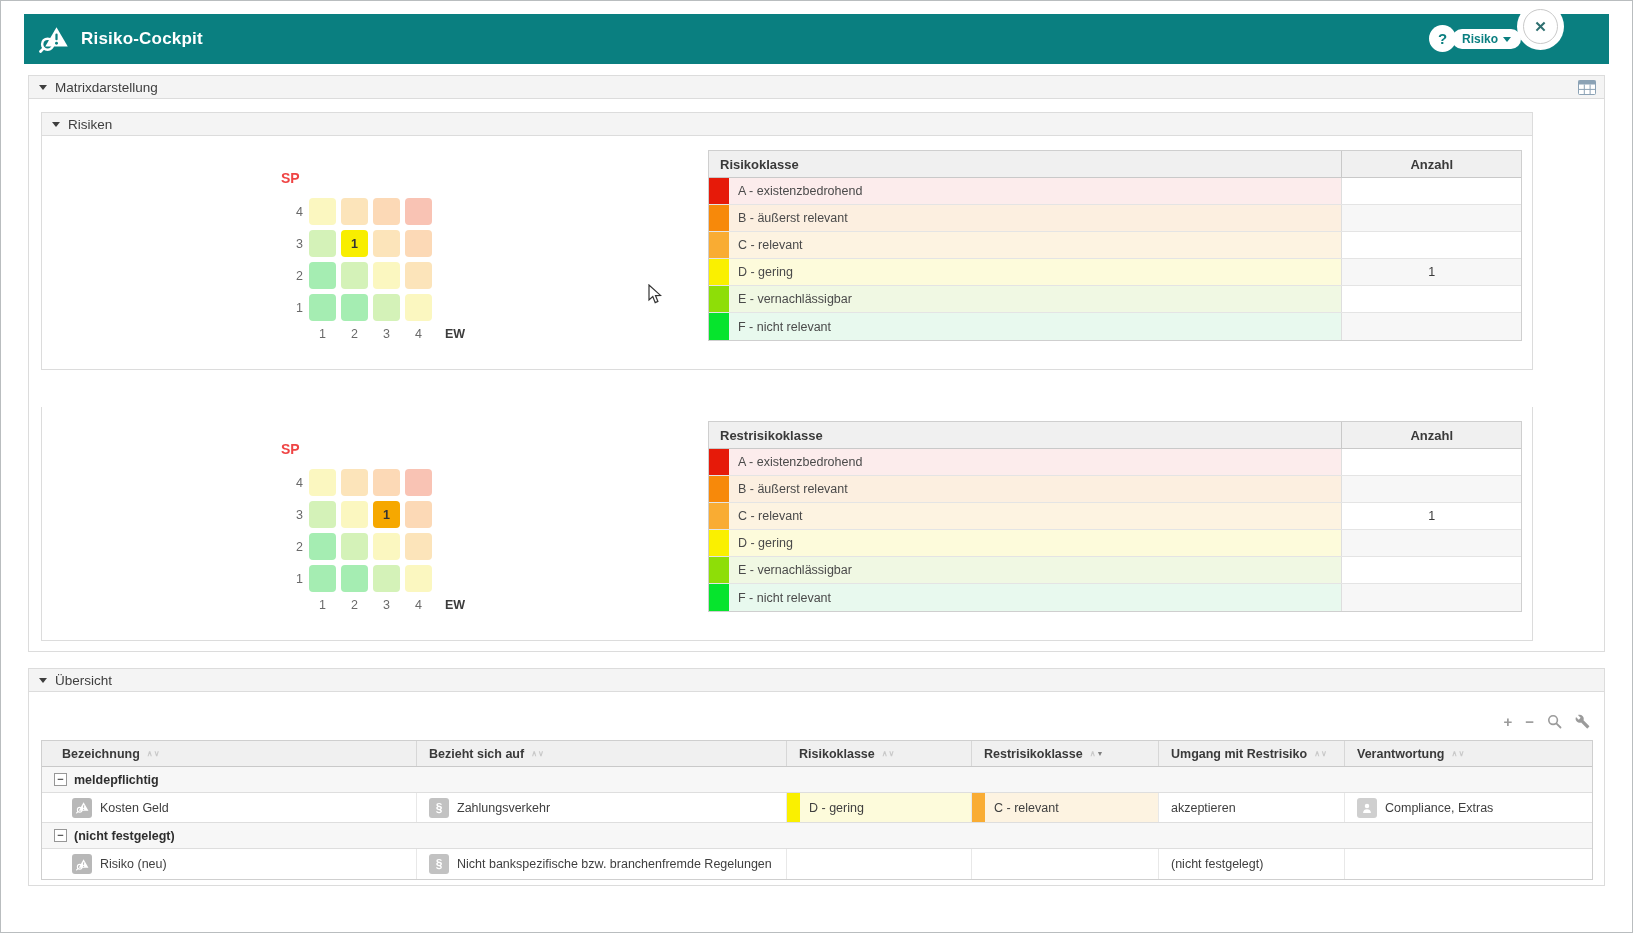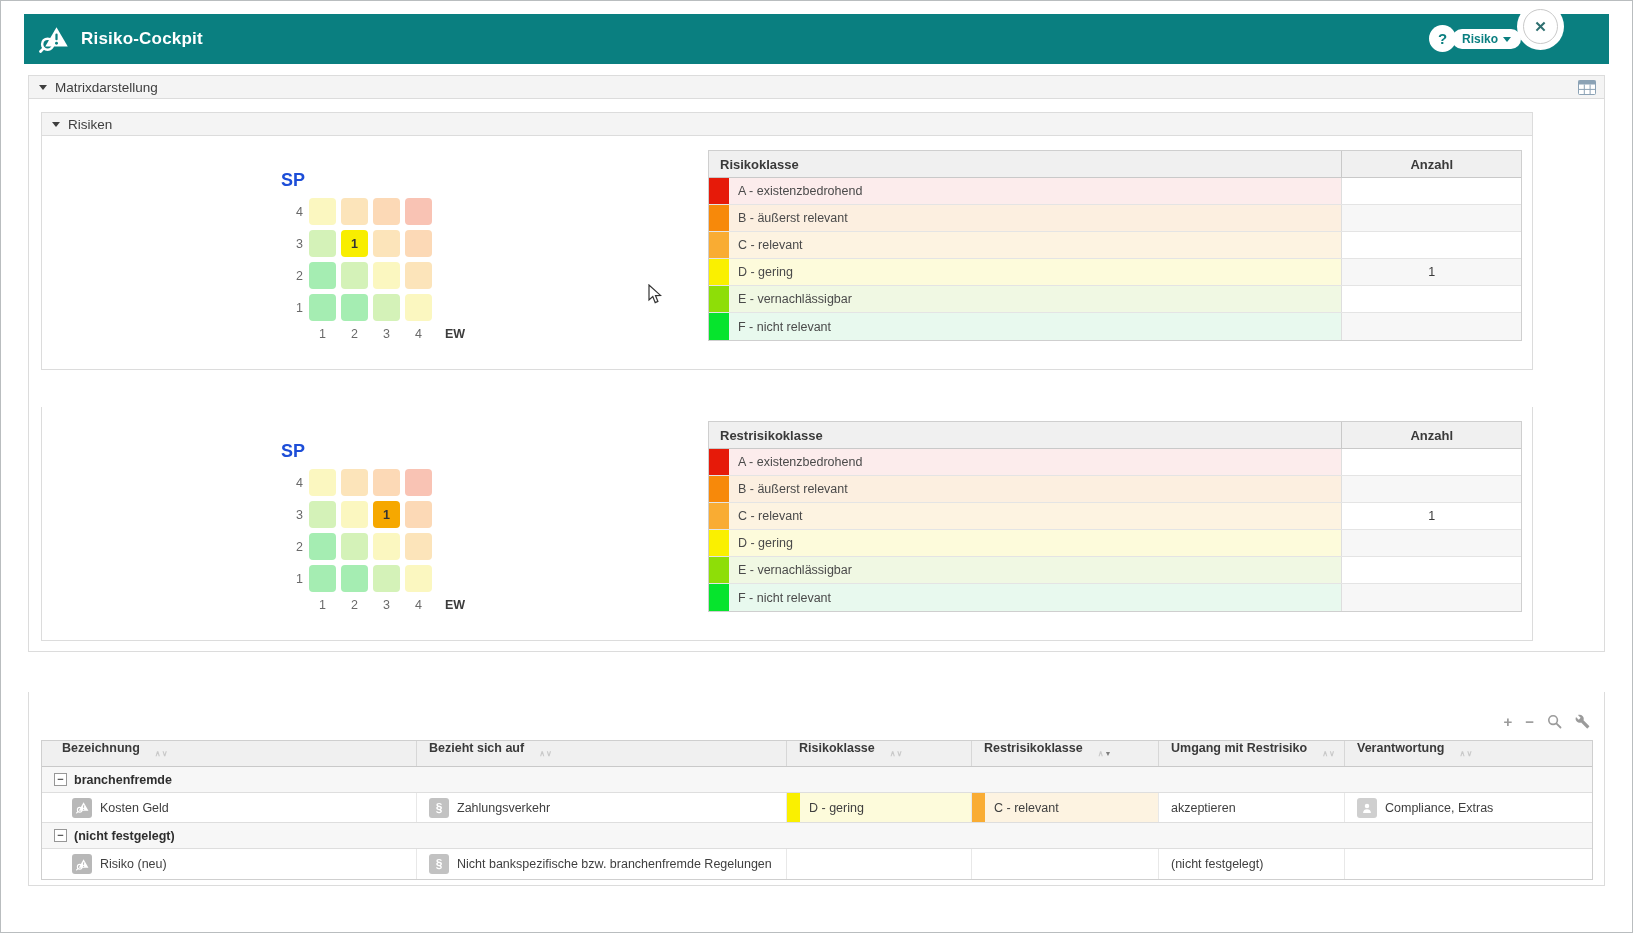--- a/index.html
+++ b/index.html
@@ -26,21 +26,21 @@
   .section-matrix .panel-body { top:24px; bottom:0; }
   .grid-icon { position:absolute; right:8px; top:4px; }
 
   .subpanel { position:absolute; left:12px; width:1492px; height:258px; }
   .sub-risiken { top:13px; }
   .sub-restrisiken { top:284px; }
   .subpanel .panel-body { top:24px; bottom:0; }
 
   
   .matrix-wrap { position:absolute; left:225px; top:28px; width:240px; height:200px; }
-  .sp-label { position:absolute; left:14px; top:6px; font-weight:bold; font-size:18px; color:#1d4ed8; }
+  .sp-label { position:absolute; left:14px; top:6px; font-weight:bold; font-size:14px; color:#ef4444; }
   .mrow-labels { position:absolute; left:18px; top:34px; display:grid; grid-template-rows:repeat(4,27px); row-gap:5px; width:18px; text-align:right; }
   .mrow-labels span { color:#6a6a6a; font-size:12.5px; display:flex; align-items:center; justify-content:flex-end; }
   .mgrid { position:absolute; left:42px; top:34px; display:grid; grid-template-columns:repeat(4,27px); grid-auto-rows:27px; gap:5px; }
   .mc { border-radius:4px; }
   .mc.marked { display:flex; align-items:center; justify-content:center; font-weight:bold; font-size:12.5px; color:#333; }
   .mcol-labels { position:absolute; left:42px; top:163px; display:grid; grid-template-columns:repeat(4,27px); column-gap:5px; text-align:center; color:#6a6a6a; font-size:12.5px; }
   .ew-label { position:absolute; left:178px; top:163px; font-weight:bold; font-size:12.5px; color:#3c3c3c; }
 
   
   .class-table { position:absolute; left:666px; top:14px; width:814px; border:1px solid #cfcfcf; }
@@ -54,21 +54,21 @@
   .ct-count { width:180px; display:flex; align-items:center; justify-content:center; border-left:1px solid #dedede; font-size:12.5px; color:#3a3a3a; background:#fff; }
   .ct-count.alt { background:#f7f7f7; }
 
   
   .section-overview { position:absolute; left:28px; top:668px; width:1577px; height:218px; }
   .section-overview .panel-body { top:24px; bottom:0; }
   .ov-toolbar { position:absolute; top:22px; right:14px; display:flex; gap:13px; align-items:center; color:#9b9b9b; }
   .tb-glyph { font-size:15px; font-weight:bold; line-height:1; cursor:pointer; }
   .ov-table { position:absolute; left:12px; top:48px; width:1552px; border:1px solid #cfcfcf; font-size:12.5px; }
   .ov-hrow { display:flex; height:26px; background:#f0f0f0; border-bottom:1px solid #c9c9c9; font-weight:bold; color:#3a3a3a; }
-  .ov-hcell { display:flex; padding-left:12px; gap:15px; border-right:1px solid #d7d7d7; cursor:pointer; }
+  .ov-hcell { display:flex; align-items:center; padding-left:12px; gap:7px; border-right:1px solid #d7d7d7; cursor:pointer; }
   .ov-hcell:first-child { padding-left:20px; }
   .ov-hcell:last-child { border-right:none; }
   .sort-pair { display:flex; align-items:center; font-size:8px; color:#c9c9c9; letter-spacing:1px; }
   .sort-pair .active { color:#7f7f7f; font-size:7px; }
   .c1{width:375px} .c2{width:370px} .c3{width:185px} .c4{width:187px} .c5{width:186px} .c6{width:244px}
   .ov-group { display:flex; align-items:center; height:26px; background:#f7f7f7; border-bottom:1px solid #dedede; padding-left:12px; gap:7px; font-weight:bold; color:#2e2e2e; }
   .collapse-box { width:13px; height:13px; border:1px solid #979797; background:#fff; display:flex; align-items:center; justify-content:center; font-size:11px; line-height:1; color:#555; cursor:pointer; }
   .ov-row { display:flex; height:30px; border-bottom:1px solid #dedede; background:#fff; cursor:pointer; }
   .ov-row:last-child { border-bottom:none; }
   .ov-cell { display:flex; align-items:center; gap:8px; padding-left:12px; border-right:1px solid #e8e8e8; overflow:hidden; white-space:nowrap; color:#3f3f3f; }
@@ -299,20 +299,24 @@
           </div>
         </div>
 
       </div>
     </div>
 
   </div>
 </div>
 
 <div class="section-overview">
+  <div class="panel-header">
+    <span class="caret-dn"></span>
+    <span>Übersicht</span>
+  </div>
   <div class="panel-body">
 
     <div class="ov-toolbar">
       <span class="tb-glyph">+</span>
       <span class="tb-glyph">−</span>
       <svg width="15" height="15" viewBox="0 0 16 16" style="cursor:pointer">
         <circle cx="6.5" cy="6.5" r="4.6" fill="none" stroke="#9b9b9b" stroke-width="1.7"></circle>
         <line x1="10.2" y1="10.2" x2="14.4" y2="14.4" stroke="#9b9b9b" stroke-width="1.9" stroke-linecap="round"></line>
       </svg>
       <svg width="15" height="15" viewBox="0 0 24 24" style="cursor:pointer">
@@ -361,21 +365,21 @@
           <span>Verantwortung</span>
           <span class="sort-pair">
               <span>∧</span>
               <span>∨</span>
             </span>
         </div>
       </div>
 
       <div class="ov-group">
         <span class="collapse-box">−</span>
-        <span>branchenfremde</span>
+        <span>meldepflichtig</span>
       </div>
 
       <div class="ov-row">
         <div class="ov-cell c1 indent">
           <span class="mini-icon mini-risk">
             <svg width="13" height="13" viewBox="0 0 24 24">
               <path d="M14 2.5 L23 18 H5 Z" fill="#fff"></path>
               <rect x="13.1" y="7.6" width="1.8" height="5.4" rx="0.9" fill="#b8b8b8"></rect>
               <circle cx="14" cy="15.4" r="1.15" fill="#b8b8b8"></circle>
               <circle cx="6.9" cy="16.1" r="4.4" fill="none" stroke="#fff" stroke-width="2"></circle>

